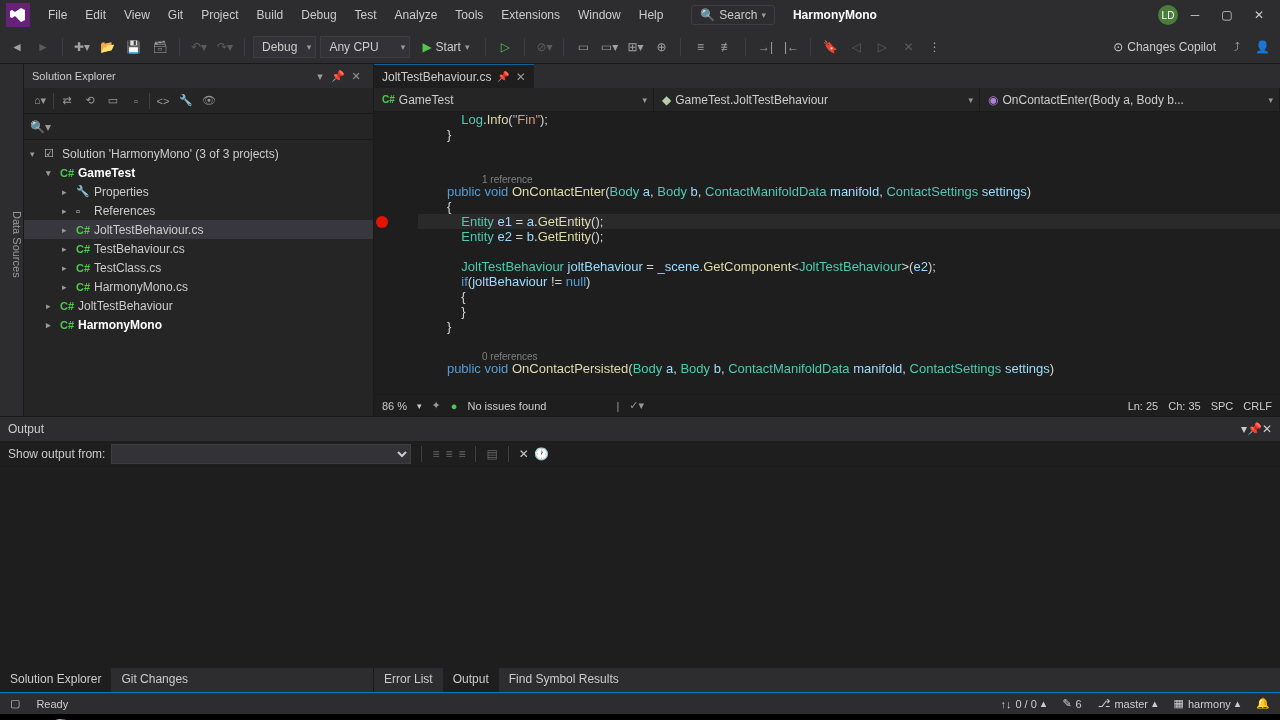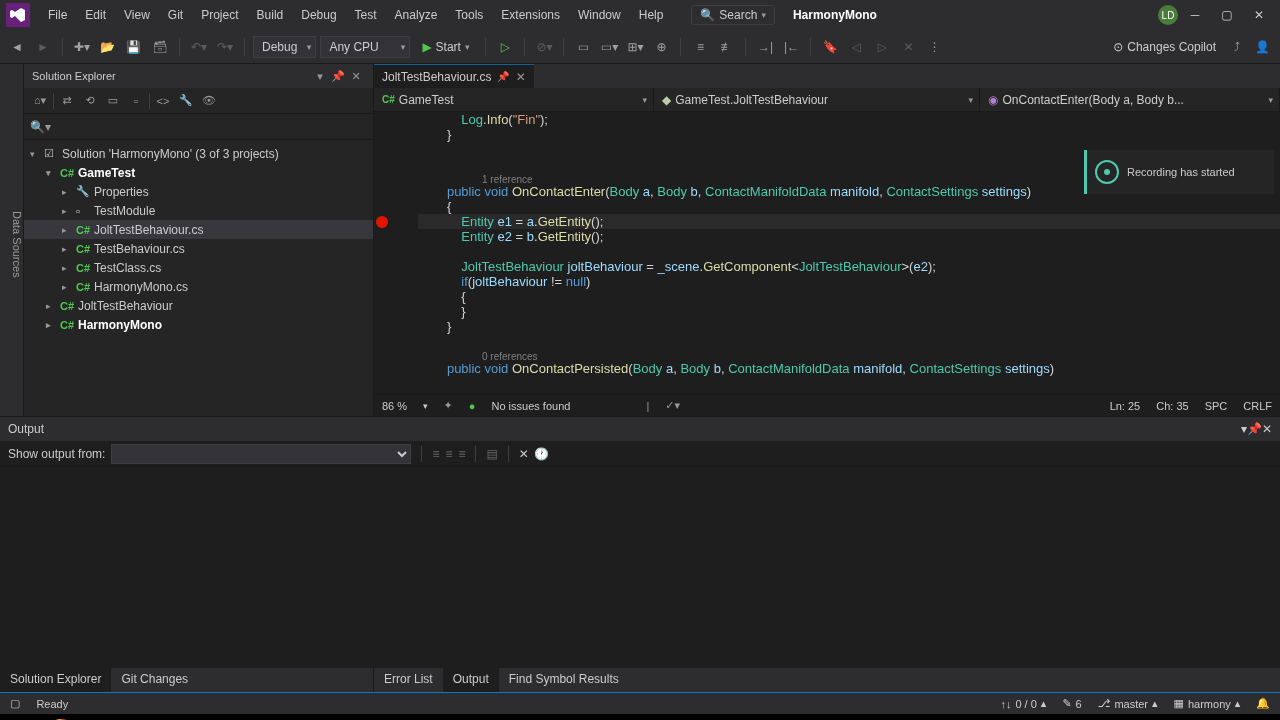--- a/index.html
+++ b/index.html
@@ -62,21 +62,21 @@
 .hl-line { background: #2a2a2a; }
 .bp { width: 12px; height: 12px; background: #e51400; border-radius: 50%; margin: 2px; }
 .kw { color: #569cd6; }
 .type { color: #4ec9b0; }
 .str { color: #d69d85; }
 .ident { color: #9cdcfe; }
 .method { color: #dcdcaa; }
 .txt { color: #d4d4d4; }
 .ref { color: #808080; font-size: 10px; }
 
-.status-strip { height: 22px; background: #1e1e1e; border-top: 1px solid #1a1a1a; display: flex; align-items: center; padding: 0 8px; gap: 16px; font-size: 11px; }
+.status-strip { height: 22px; background: #1e1e1e; border-top: 1px solid #1a1a1a; display: flex; align-items: center; padding: 0 8px; gap: 10px; font-size: 11px; }
 .status-strip .spacer { flex: 1; }
 .ok-dot { color: #4ec94e; }
 
 
 .notif { position: absolute; top: 86px; right: 6px; width: 190px; background: #252526; border-left: 3px solid #4ec9b0; padding: 10px 8px; display: flex; align-items: center; gap: 8px; color: #ccc; font-size: 11px; z-index:10;}
 .notif .ring { width: 24px; height: 24px; border: 2px solid #4ec9b0; border-radius: 50%; position: relative; }
 .notif .ring::after { content: ""; width: 6px; height: 6px; background: #4ec9b0; border-radius: 50%; position: absolute; top: 50%; left: 50%; transform: translate(-50%,-50%); }
 
 
 .output-panel { height: 252px; background: #1e1e1e; border-top: 1px solid #1a1a1a; display: flex; flex-direction: column; }
@@ -230,21 +230,21 @@
             <span>GameTest</span>
           </div>
           <div class="tree-row" style="padding-left: 38px;">
             <span class="tw">▸</span>
             <span class="ic ">🔧</span>
             <span>Properties</span>
           </div>
           <div class="tree-row" style="padding-left: 38px;">
             <span class="tw">▸</span>
             <span class="ic ">▫</span>
-            <span>TestModule</span>
+            <span>References</span>
           </div>
           <div class="tree-row sel" style="padding-left: 38px;">
             <span class="tw">▸</span>
             <span class="ic csico">C#</span>
             <span>JoltTestBehaviour.cs</span>
           </div>
           <div class="tree-row" style="padding-left: 38px;">
             <span class="tw">▸</span>
             <span class="ic csico">C#</span>
             <span>TestBehaviour.cs</span>
@@ -346,24 +346,20 @@
       <span>No issues found</span>
       <span style="margin-left:60px;color:#999">|</span>
       <span style="color:#999">✓▾</span>
       <div class="spacer"></div>
       <span>Ln: 25</span>
       <span>Ch: 35</span>
       <span>SPC</span>
       <span>CRLF</span>
     </div>
 
-    <div class="notif">
-      <div class="ring"></div>
-      <span>Recording has started</span>
-    </div>
   </div>
 </div>
 
 <div class="output-panel">
   <div class="output-title">
     <span>Output</span>
     <div class="spacer"></div>
     <div class="pb">▾</div>
     <div class="pb">📌</div>
     <div class="pb">✕</div>

